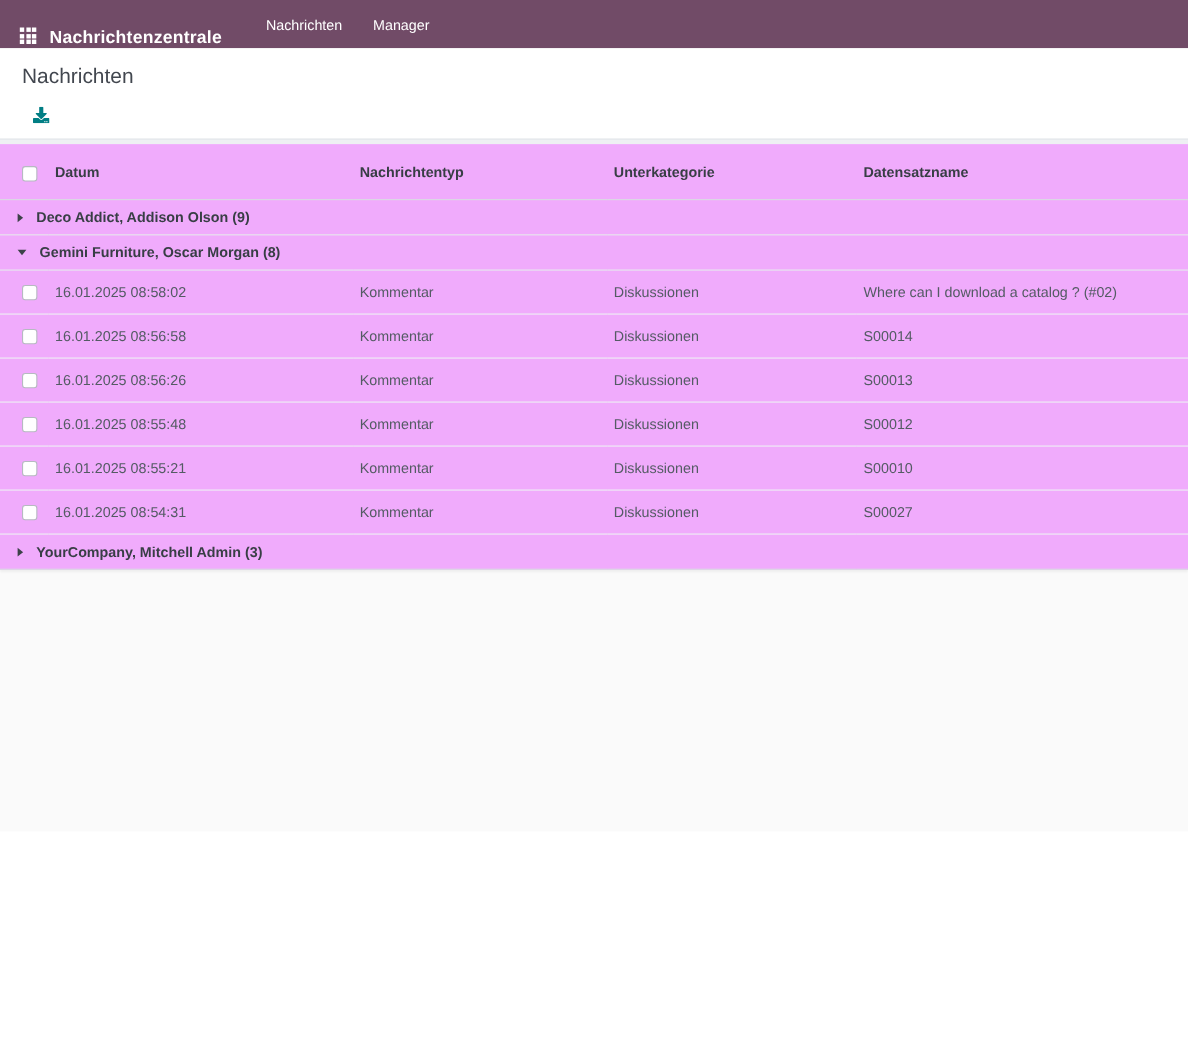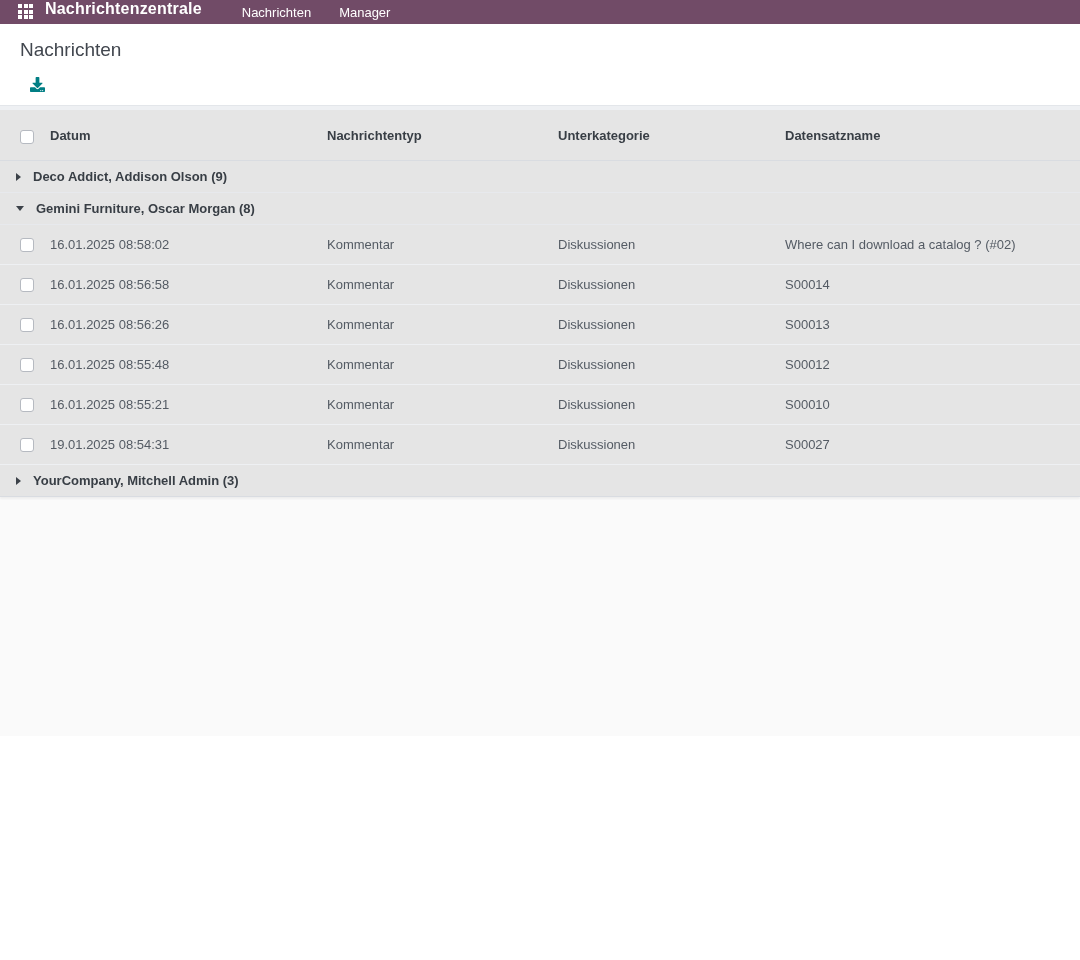--- a/index.html
+++ b/index.html
@@ -7,24 +7,24 @@
   body {
     width: 1080px; height: 960px;
     font-family: "Liberation Sans", sans-serif;
     background: #ffffff;
     overflow: hidden;
     color: #545b64;
   }
 
   
   .topbar {
-    height: 24px;
+    height: 44px;
     background: #714B67;
     display: flex;
-    align-items: flex-start;
+    align-items: flex-end;
     padding: 0 12px;
     color: #ffffff;
   }
   .apps-btn {
     background: none; border: none; cursor: pointer;
     padding: 4px 6px; margin-right: 6px;
     display: flex; align-items: center;
   }
   .apps-icon {
     display: grid;
@@ -70,21 +70,21 @@
     padding: 1px 10px 3px 10px;
     display: inline-flex; align-items: center;
   }
   .panel-divider { height: 5px; background: #eef0f3; border-top: 1px solid #e3e6ea; }
 
   
   table.list {
     width: 100%;
     border-collapse: collapse;
     table-layout: fixed;
-    background: #e5e5e5;
+    background: #f0abfc;
     font-size: 13px;
     box-shadow: 0 2px 2px rgba(0,0,0,.05);
   }
   thead th {
     text-align: left;
     font-size: 13px;
     font-weight: 700;
     color: #383e45;
     padding: 18px 6px 16px 6px;
     border-bottom: 1px solid #d9dce1;
@@ -230,21 +230,21 @@
         </tr>
         <tr class="data-row">
           <td class="cell-check"><span class="checkbox"></span></td>
           <td class="cell">16.01.2025 08:55:21</td>
           <td class="cell">Kommentar</td>
           <td class="cell">Diskussionen</td>
           <td class="cell">S00010</td>
         </tr>
         <tr class="data-row">
           <td class="cell-check"><span class="checkbox"></span></td>
-          <td class="cell">19.01.2025 08:54:31</td>
+          <td class="cell">16.01.2025 08:54:31</td>
           <td class="cell">Kommentar</td>
           <td class="cell">Diskussionen</td>
           <td class="cell">S00027</td>
         </tr>
         <tr class="group-row">
           <td colspan="5" class="group-cell"><span class="caret caret-right"></span><span class="group-label">YourCompany, Mitchell Admin (3)</span></td>
         </tr>
       </tbody>
   </table>
 

